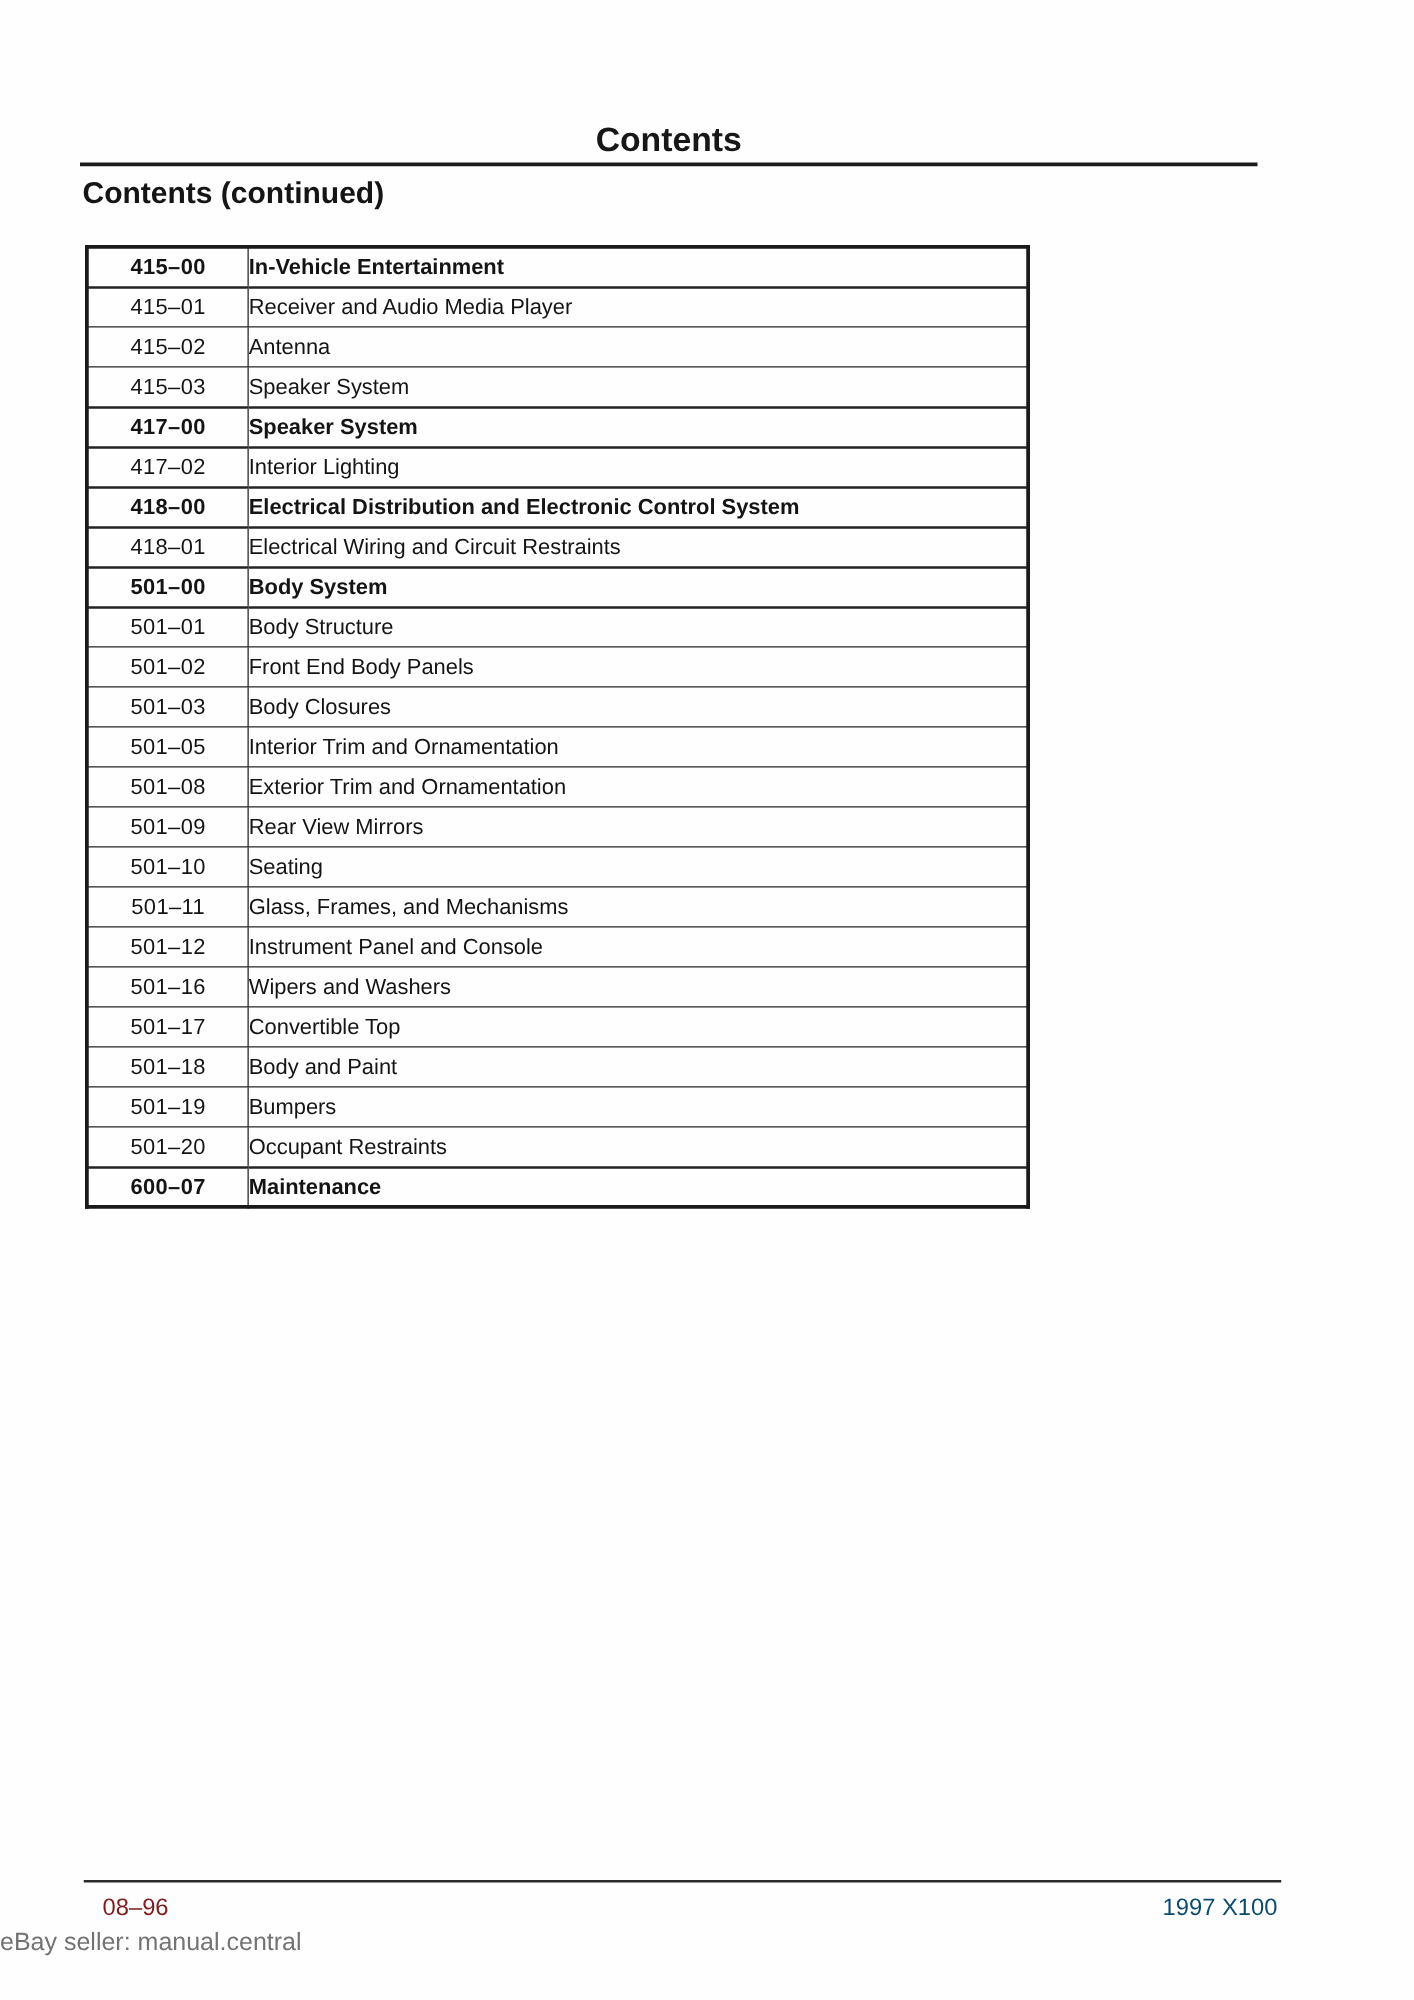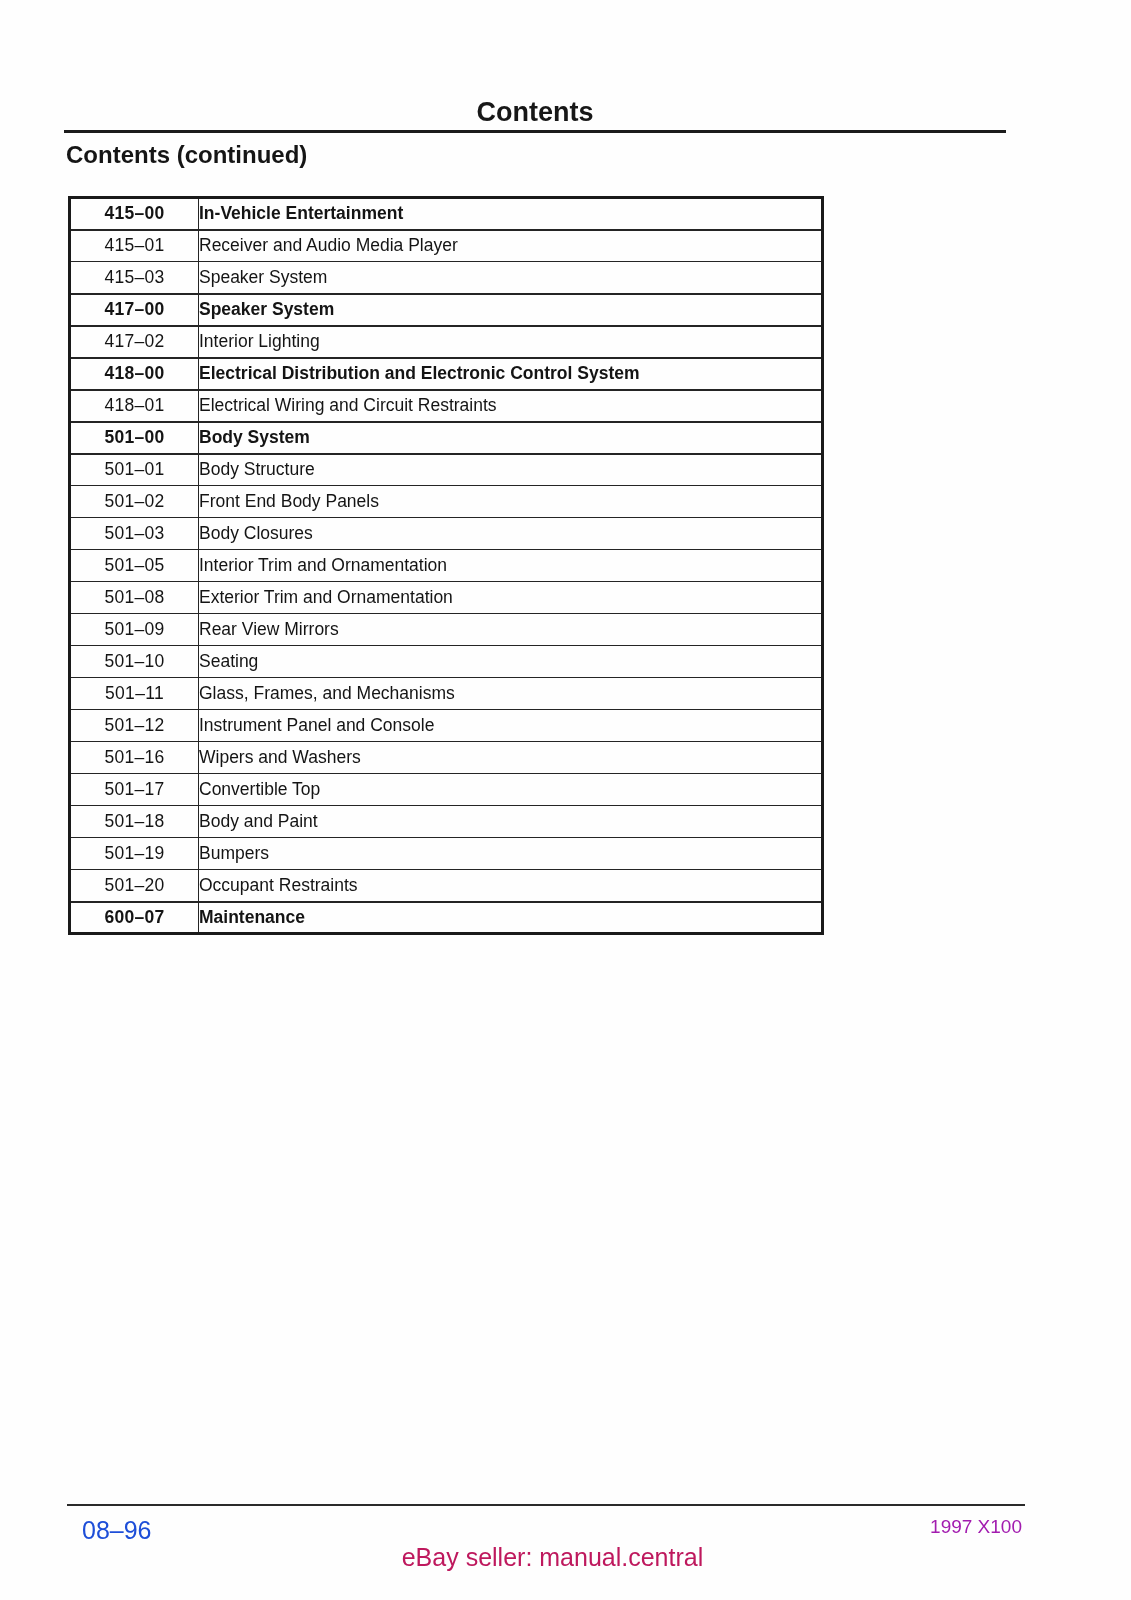--- a/index.html
+++ b/index.html
@@ -78,38 +78,38 @@
     top: 1504px;
     left: 67px;
     width: 958px;
     height: 2px;
     background: #2a2a2a;
   }
   .footer-left {
     position: absolute;
     top: 1516px;
     left: 82px;
-    font-size: 25px;
-    color: #1d4ed8;
+    font-size: 19px;
+    color: #7f1d1d;
   }
   .footer-right {
     position: absolute;
     top: 1516px;
     right: 109px;
     font-size: 19px;
-    color: #a21caf;
+    color: #0c4a6e;
   }
   .seller-note {
     position: absolute;
     top: 1543px;
     left: 0;
     width: 1105px;
-    text-align: center;
-    font-size: 25px;
-    color: #be185d;
+    text-align: left;
+    font-size: 20px;
+    color: #737373;
     font-stretch: condensed;
   }
 </style>
 </head>
 <body>
 
 <div class="page">
 
   <h1 class="doc-title">Contents</h1>
   <div class="title-rule"></div>
@@ -117,20 +117,24 @@
 
   <table class="toc">
     <tbody id="toc-body">
         <tr class="bold">
           <td class="code">415–00</td>
           <td class="title">In-Vehicle Entertainment</td>
         </tr>
         <tr>
           <td class="code">415–01</td>
           <td class="title">Receiver and Audio Media Player</td>
+        </tr>
+        <tr>
+          <td class="code">415–02</td>
+          <td class="title">Antenna</td>
         </tr>
         <tr>
           <td class="code">415–03</td>
           <td class="title">Speaker System</td>
         </tr>
         <tr class="bold">
           <td class="code">417–00</td>
           <td class="title">Speaker System</td>
         </tr>
         <tr>

